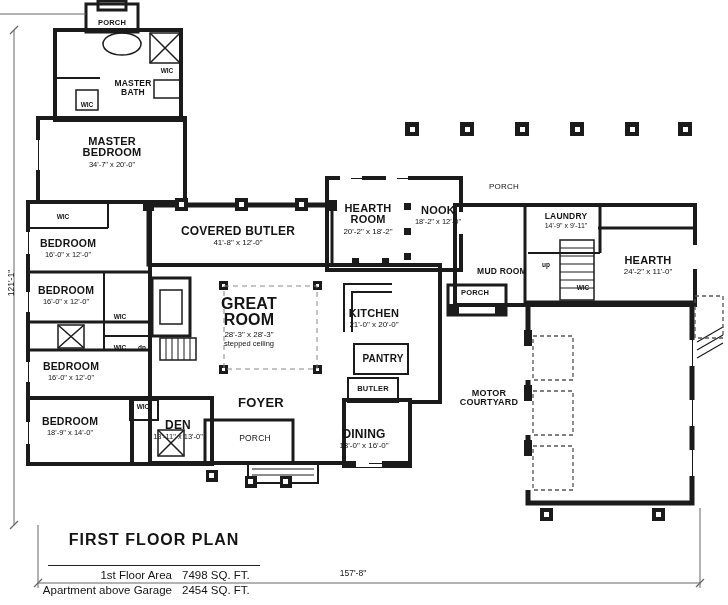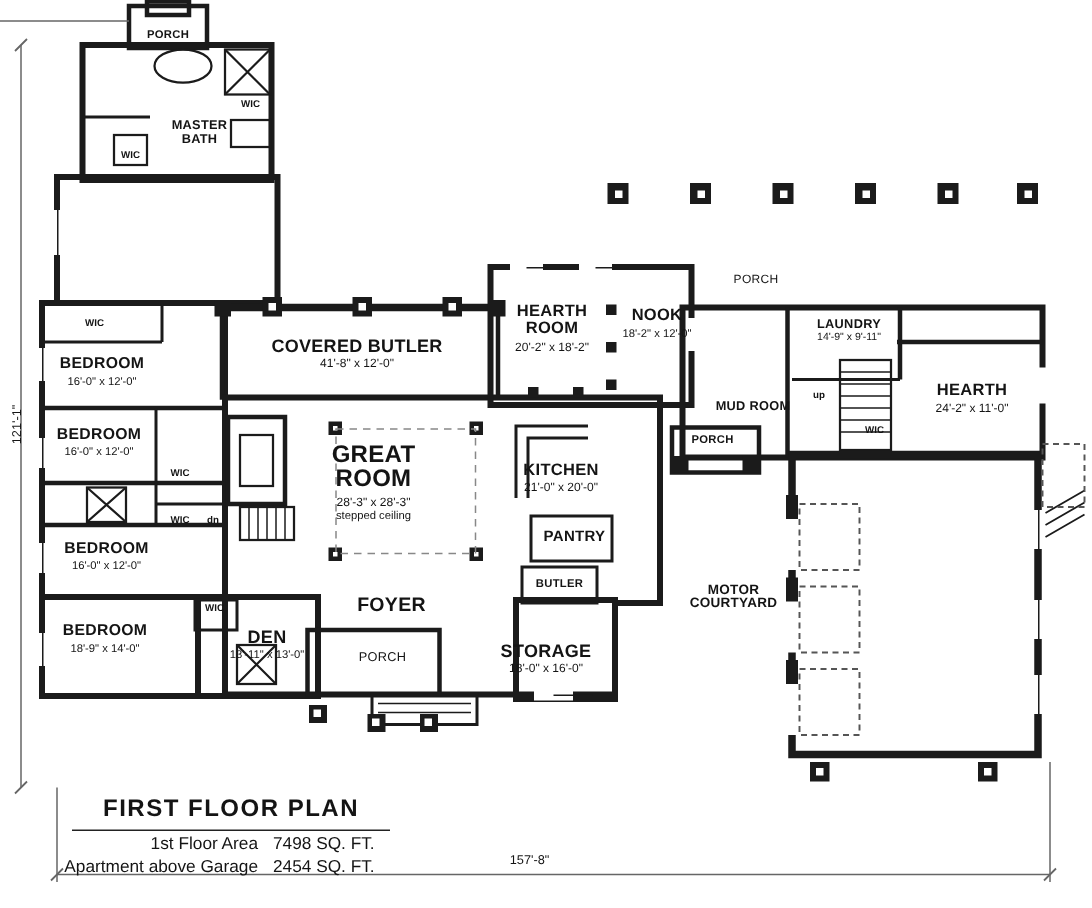--- a/index.html
+++ b/index.html
@@ -10,21 +10,21 @@
        color:#141414;z-index:5;}
   .lbl.wrap{white-space:normal;}
   .nm{font-weight:bold;letter-spacing:.2px;line-height:1.03;}
   .dm{font-weight:normal;font-size:7.5px;margin-top:1px;letter-spacing:0;}
   .nt{font-weight:normal;font-size:7.5px;margin-top:0;}
   .tiny{font-size:6.5px;font-weight:bold;}
   .dim-text{position:absolute;font-size:8.5px;transform:translate(-50%,-50%);z-index:5;}
   .dim-text.rot{transform:translate(-50%,-50%) rotate(-90deg);}
   #titleblock{position:absolute;left:34px;top:531px;width:240px;z-index:6;}
   .tb-title{font-size:16px;font-weight:bold;letter-spacing:1px;text-align:center;
-            border-bottom:1.5px solid #222;padding-bottom:4px;margin:0 14px;}
+            border-bottom:1.5px solid #222;padding-bottom:16px;margin:0 14px;}
   .tb-row{display:flex;font-size:11.5px;margin-top:3px;align-items:baseline;}
   .tb-row .tb-l{flex:1;text-align:right;}
   .tb-row .tb-v{width:92px;text-align:left;padding-left:10px;}
 </style>
 </head>
 <body>
 
 <div id="stage">
 
 <svg id="plan-svg" width="728" height="605" viewBox="0 0 728 605">
@@ -207,20 +207,24 @@
 </svg>
 
 <div class="lbl" style="left:112px;top:23px">
   <div class="nm" style="font-size:7.5px">PORCH</div>
 </div>
 <div class="lbl wrap" style="left:133px;top:88px;width:52px">
   <div class="nm" style="font-size:8.5px">MASTER BATH</div>
 </div>
 <div class="lbl tiny" style="left:167px;top:70px"><span>WIC</span></div>
 <div class="lbl tiny" style="left:87px;top:104px"><span>WIC</span></div>
+<div class="lbl wrap" style="left:112px;top:152px;width:80px">
+  <div class="nm" style="font-size:11px">MASTER BEDROOM</div>
+  <div class="dm">34'-7" x 20'-0"</div>
+</div>
 <div class="lbl tiny" style="left:63px;top:216px"><span>WIC</span></div>
 <div class="lbl" style="left:68px;top:248px">
   <div class="nm" style="font-size:10.5px">BEDROOM</div>
   <div class="dm">16'-0" x 12'-0"</div>
 </div>
 <div class="lbl" style="left:66px;top:295px">
   <div class="nm" style="font-size:10.5px">BEDROOM</div>
   <div class="dm">16'-0" x 12'-0"</div>
 </div>
 <div class="lbl tiny" style="left:120px;top:316px"><span>WIC</span></div>
@@ -248,21 +252,21 @@
   <div class="dm" style="font-size:8px">28'-3" x 28'-3"</div>
   <div class="nt">stepped ceiling</div>
 </div>
 <div class="lbl" style="left:261px;top:403px">
   <div class="nm" style="font-size:13px">FOYER</div>
 </div>
 <div class="lbl" style="left:255px;top:438px">
   <div class="nm" style="font-size:8.5px;font-weight:normal">PORCH</div>
 </div>
 <div class="lbl" style="left:364px;top:439px">
-  <div class="nm" style="font-size:12px">STORAGE</div>
+  <div class="nm" style="font-size:12px">DINING</div>
   <div class="dm" style="font-size:8px">18'-0" x 16'-0"</div>
 </div>
 <div class="lbl" style="left:373px;top:389px">
   <div class="nm" style="font-size:7.5px">BUTLER</div>
 </div>
 <div class="lbl" style="left:383px;top:359px">
   <div class="nm" style="font-size:10px">PANTRY</div>
 </div>
 <div class="lbl" style="left:374px;top:319px">
   <div class="nm" style="font-size:11px">KITCHEN</div>

